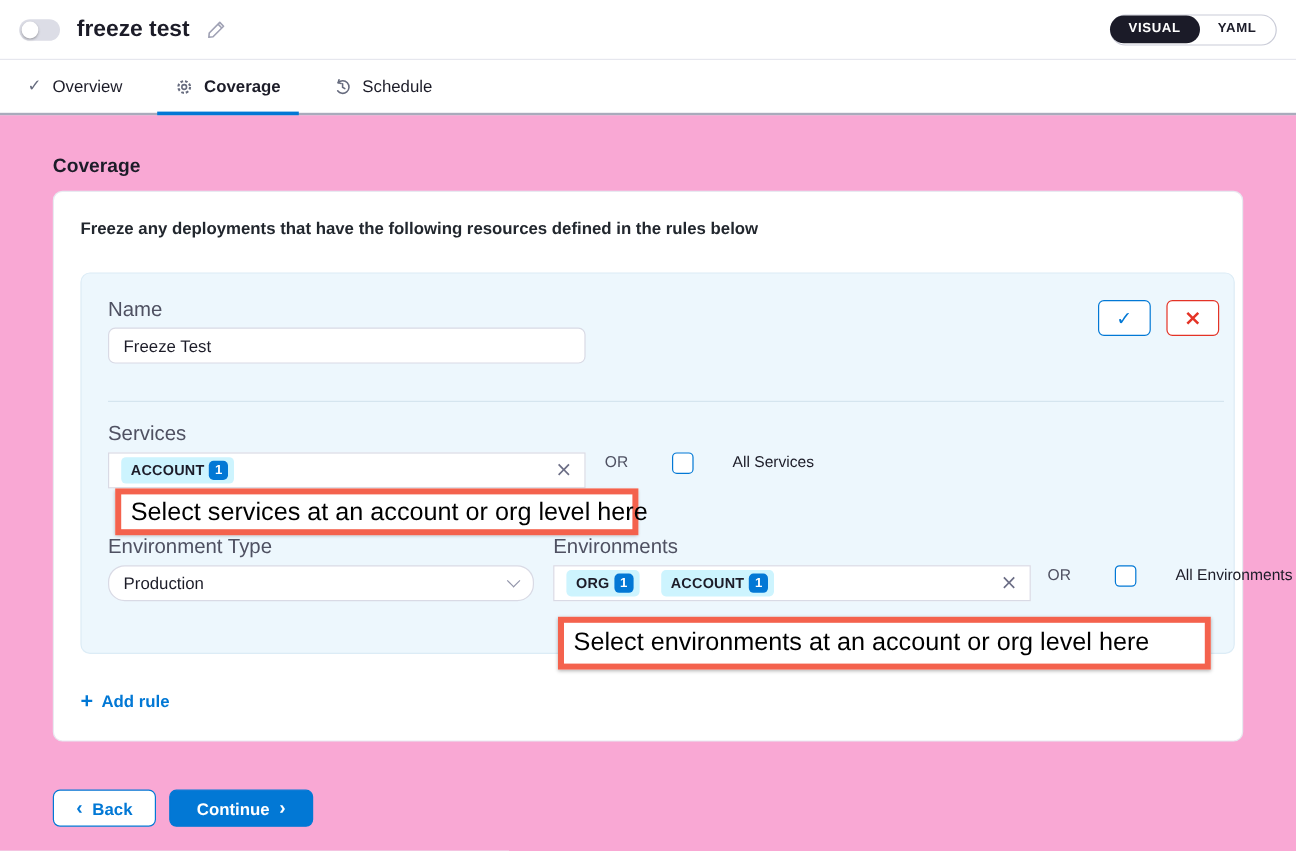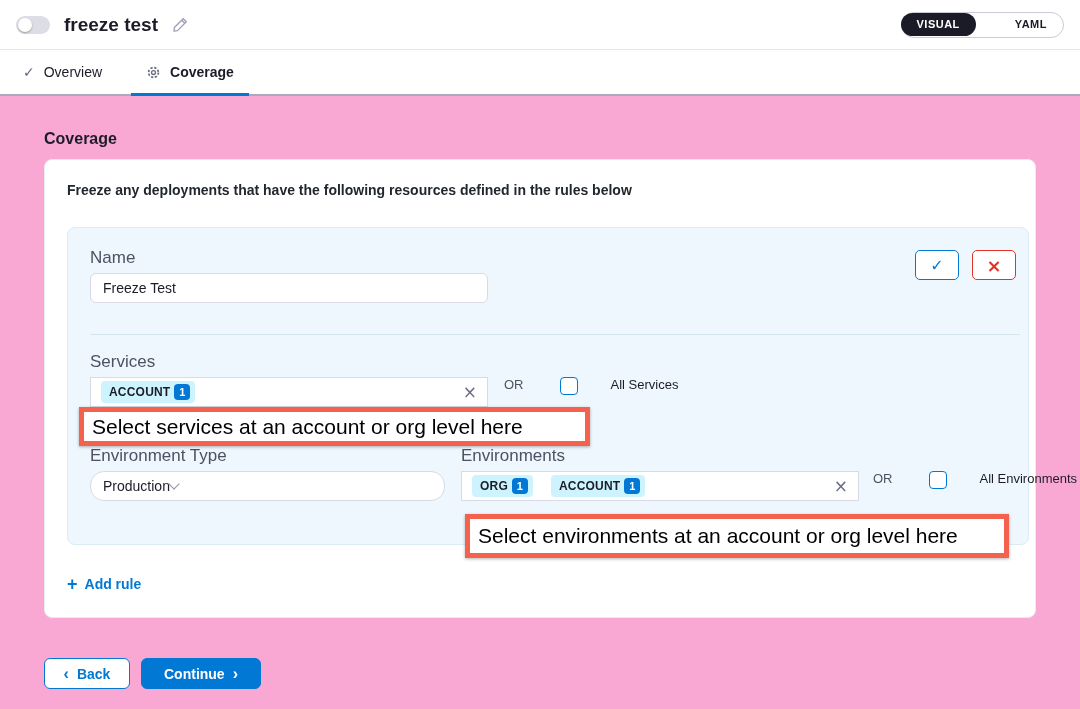--- a/index.html
+++ b/index.html
@@ -17,21 +17,21 @@
   .knob { width:14px; height:14px; margin:2px; background:#fff; border-radius:50%;
     box-shadow:0 1px 2px rgba(0,0,0,.3); }
   .title { font-size:19px; font-weight:700; color:#1c1c28; margin-left:14px; }
   .pencil { margin-left:13px; display:flex; cursor:pointer; }
   .spacer { flex:1; }
   .seg { border:1px solid #c9cbd7; border-radius:999px; display:flex; align-items:center;
     height:26px; background:#fff; }
   .seg-on { background:#1b1b28; color:#fff; border-radius:999px; padding:0 16px; height:23px;
     line-height:23px; margin:-1px; font-size:11px; font-weight:700; letter-spacing:.5px; cursor:pointer; }
   .seg-off { color:#1b1b28; padding:0 16px; font-size:11px; font-weight:700;
-    letter-spacing:.5px; line-height:21px; cursor:pointer;margin-left:24px; }
+    letter-spacing:.5px; line-height:21px; cursor:pointer; }
 
   
   .tabbar { height:46px; background:#fff; border-bottom:2px solid #a9abbc;
     display:flex; align-items:center; padding:0 8px; }
   .tab { display:flex; align-items:center; gap:9px; padding:0 15px; height:100%;
     position:relative; font-size:14px; color:#1c1c28; cursor:pointer; margin-right:14px; }
   .ticon { color:#666b7e; font-size:14px; display:flex; align-items:center; }
   .tab.active { font-weight:700; }
   .tab.active::after { content:""; position:absolute; left:0; right:0; bottom:-2px;
     height:3px; background:var(--primary,#0278d5); }
@@ -73,21 +73,21 @@
 
   .inline-cluster { display:flex; align-self:flex-end; height:30px;gap:24px; }
   .inline-cluster.svc { margin-left:16px; }
   .inline-cluster.env { margin-left:14px; }
   .or { font-size:13px; font-weight:500; color:#4f5162; }
   .cbox { width:18px; height:18px; border:1.5px solid var(--primary,#0278d5); border-radius:4px;
     background:#fff; margin-left:12px; cursor:pointer; flex:none; }
   .cbox-label { font-size:13px; color:#1c1c28; margin-left:9px; white-space:nowrap; }
 
   .select { height:30px; width:355px; border:1px solid #d9dae5; border-radius:14px; background:#fff;
-    display:flex; align-items:center; justify-content:flex-start; padding:0 12px;
+    display:flex; align-items:center; justify-content:space-between; padding:0 12px;
     font-size:14px; color:#1c1c28; cursor:pointer; }
   .chev { width:8px; height:8px; border-left:1.5px solid #9295aa; border-bottom:1.5px solid #9295aa;
     transform:rotate(-45deg); margin-top:-4px; }
   .gap16 { margin-left:16px; }
 
   .add-rule { margin-top:31px; display:flex; align-items:center; gap:7px;
     color:var(--primary,#0278d5); font-size:14px; font-weight:600; width:max-content; cursor:pointer; }
   .plus { font-size:18px; font-weight:600; line-height:16px; }
 
   .footer { margin-top:40px; display:flex; gap:11px; }
@@ -95,21 +95,21 @@
     align-items:center; justify-content:center; gap:8px; cursor:pointer; font-family:inherit; }
   .btn .bchev { font-size:16px; font-weight:700; line-height:1; }
   .btn.back { width:86px; background:#fff; border:1px solid var(--primary,#0278d5); color:var(--primary,#0278d5); }
   .btn.continue { width:120px; background:var(--primary,#0278d5); border:1px solid var(--primary,#0278d5); color:#fff; }
 
   
   .annotation { position:absolute; z-index:5; background:#fff;
     border:5px solid var(--annotation,#f4624d); display:flex; align-items:center;
     padding:0 8px; font-size:21px; color:#000; white-space:nowrap;
     box-shadow:0 1px 3px rgba(0,0,0,.3); }
-  #anno-services { left:79px; top:407px; width:511px; height:39px; }
+  #anno-services { left:96px; top:407px; width:436px; height:39px; }
   #anno-environments { left:465px; top:514px; width:544px; height:44px; }
 </style>
 </head>
 <body>
 
 <div class="page">
 
   <div class="topbar">
     <div class="switch">
       <div class="knob"></div>
@@ -134,20 +134,30 @@
       <span>Overview</span>
     </div>
     <div class="tab active">
       <span class="ticon">
         <svg width="15" height="15" viewBox="0 0 16 16" fill="none" stroke="#666b7e">
           <circle cx="8" cy="8" r="5.2" stroke-width="1.9" stroke-dasharray="2.4 1.7"></circle>
           <circle cx="8" cy="8" r="2.1" stroke-width="1.4"></circle>
         </svg>
       </span>
       <span>Coverage</span>
+    </div>
+    <div class="tab">
+      <span class="ticon">
+        <svg width="15" height="15" viewBox="0 0 16 16" fill="none" stroke="#666b7e" stroke-width="1.4" stroke-linecap="round">
+          <path d="M3.6 11.4A5.6 5.6 0 1 0 4.1 4.1"></path>
+          <path d="M4.8 1.6L4.1 4.2l2.6.6"></path>
+          <path d="M8 5.2v3l2 1.2"></path>
+        </svg>
+      </span>
+      <span>Schedule</span>
     </div>
   </div>
 
   <div class="content">
     <div class="section-h">Coverage</div>
 
     <div class="card">
       <div class="desc">Freeze any deployments that have the following resources defined in the rules below</div>
 
       <div class="rule-card">

